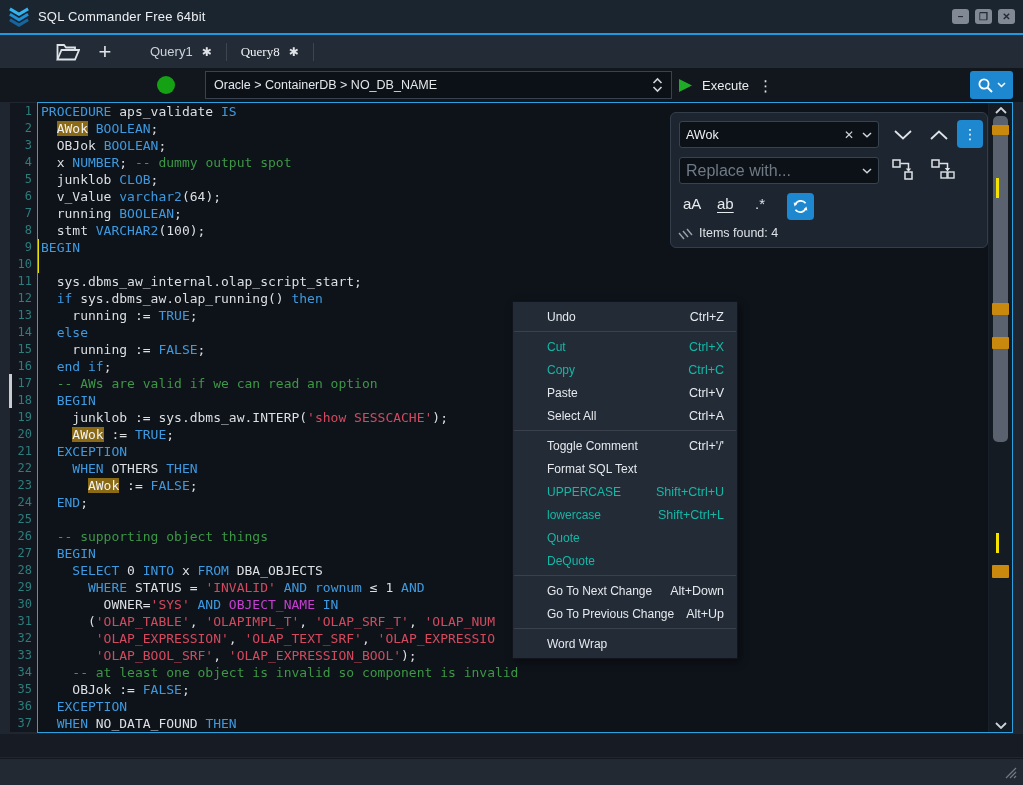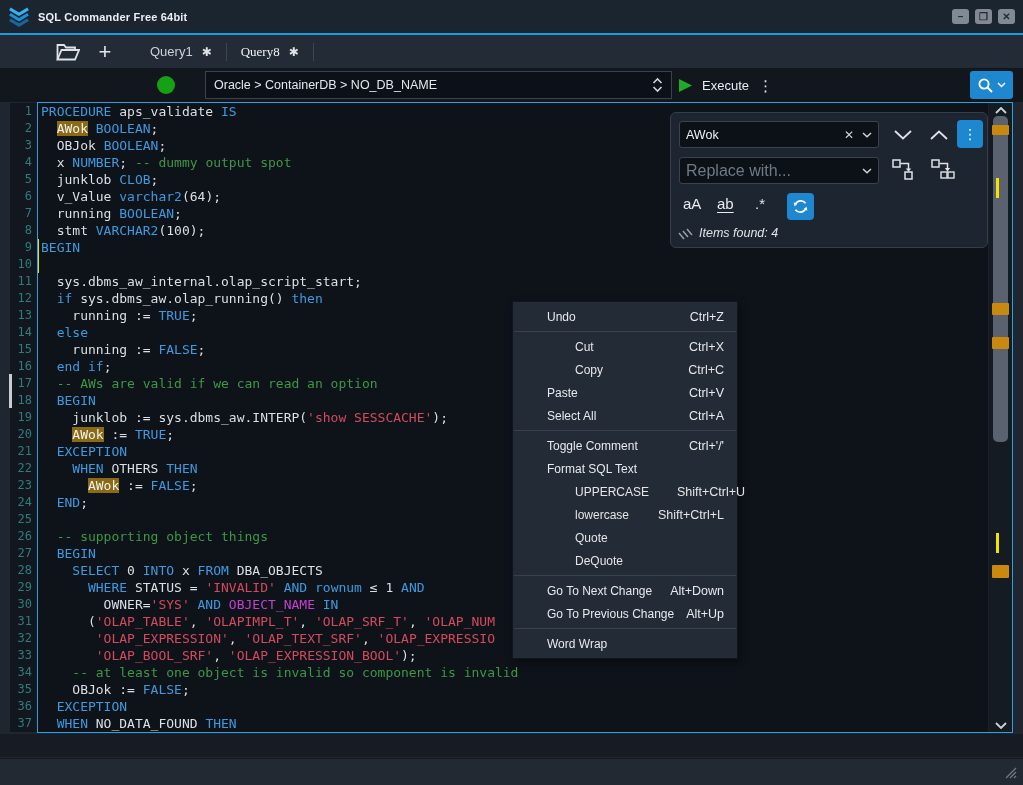--- a/index.html
+++ b/index.html
@@ -4,21 +4,21 @@
 <style>
   * { margin:0; padding:0; box-sizing:border-box; }
   html,body { width:1023px; height:785px; background:#161b22; overflow:hidden; }
   body { font-family:"Liberation Sans", sans-serif; -webkit-font-smoothing:antialiased; }
   .app { position:relative; width:1023px; height:785px; background:#20262f; }
 
   
   .titlebar { position:absolute; left:0; top:0; width:1023px; height:33px; background:#1b2530;
               display:flex; align-items:center; padding:0 8px; }
   .titlebar .logo { width:22px; height:20px; margin-right:8px; }
-  .titlebar .title { color:#eceff2; font-size:11px; font-weight:bold; letter-spacing:.2px;text-align:right; }
+  .titlebar .title { color:#eceff2; font-size:13px; font-weight:normal; letter-spacing:.2px;text-align:right; }
   .win-controls { margin-left:auto; display:flex; gap:6px; }
   .win-btn { width:17px; height:15px; background:#818a94; border-radius:3px; color:#232b36;
              font-size:10px; font-weight:bold; display:flex; align-items:center; justify-content:center;
              line-height:1; cursor:default; }
   .accent-line { position:absolute; left:0; top:33px; width:1023px; height:2px; background:#1e9be0; }
 
   
   .tabbar { position:absolute; left:0; top:35px; width:1023px; height:33px; background:#232b36;
             display:flex; align-items:center; }
   .icon-btn { display:flex; align-items:center; justify-content:center; height:28px; }
@@ -89,30 +89,30 @@
   .fp-prev { left:252px; top:8px; width:32px; height:27px; }
   .fp-kebab { left:286px; top:7px; width:26px; height:28px; background:#1d87cf; border-radius:4px;
               color:#fff; font-size:14px; }
   .fp-rep1 { left:216px; top:42px; width:32px; height:30px; }
   .fp-repall { left:254px; top:42px; width:36px; height:30px; }
   .fp-opt { position:absolute; top:82px; color:#e8ebee; font-size:15px; }
   .fp-case { left:12px; } .fp-word { left:46px; text-decoration:underline; text-underline-offset:3px; }
   .fp-regex { left:84px; color:#dfe3e7; }
   .fp-cyclic { left:116px; top:80px; width:27px; height:27px; background:#1d87cf; border-radius:4px;
                display:flex; align-items:center; justify-content:center; }
-  .fp-found { position:absolute; left:28px; top:113px; color:#dfe3e7; font-size:12.5px;font-style:italic; }
+  .fp-found { position:absolute; left:28px; top:113px; color:#dfe3e7; font-size:12.5px; }
   .fp-found-icon { position:absolute; left:7px; top:115px; }
 
   
   .ctx-menu { position:absolute; left:512px; top:199px; width:226px; background:#232b37;
               border:1px solid #11151b; box-shadow:2px 3px 8px rgba(0,0,0,.45); z-index:8; padding:3px 0; }
   .menu-item { height:23px; display:flex; align-items:center; padding:0 13px 0 34px; }
   .menu-item .mi-label { font-size:12px; color:#e6e9ed; flex:1; }
   .menu-item .mi-short { font-size:12.5px; color:#e6e9ed; }
-  .menu-item.disabled .mi-label, .menu-item.disabled .mi-short { color:#e5e5e5;margin-left:28px; }
+  .menu-item.disabled .mi-label, .menu-item.disabled .mi-short { color:#14b8a6; }
   .menu-sep { height:1px; background:#3a414c; margin:3px 1px; }
 
   
   .statusbar { position:absolute; left:0; top:734px; width:1023px; height:23px; background:#171c24; }
   .status-group { position:absolute; top:0; height:23px; display:flex; align-items:center;margin-top:21px; }
   .status-item { color:#dfe3e7; font-size:12px; }
   .sg-left { left:558px; gap:27px; } .sg-right { left:812px; gap:30px; }
 
   .bottomstrip { position:absolute; left:0; top:758px; width:1023px; height:27px; background:#232932;
                  border-top:1px solid #141920; }

